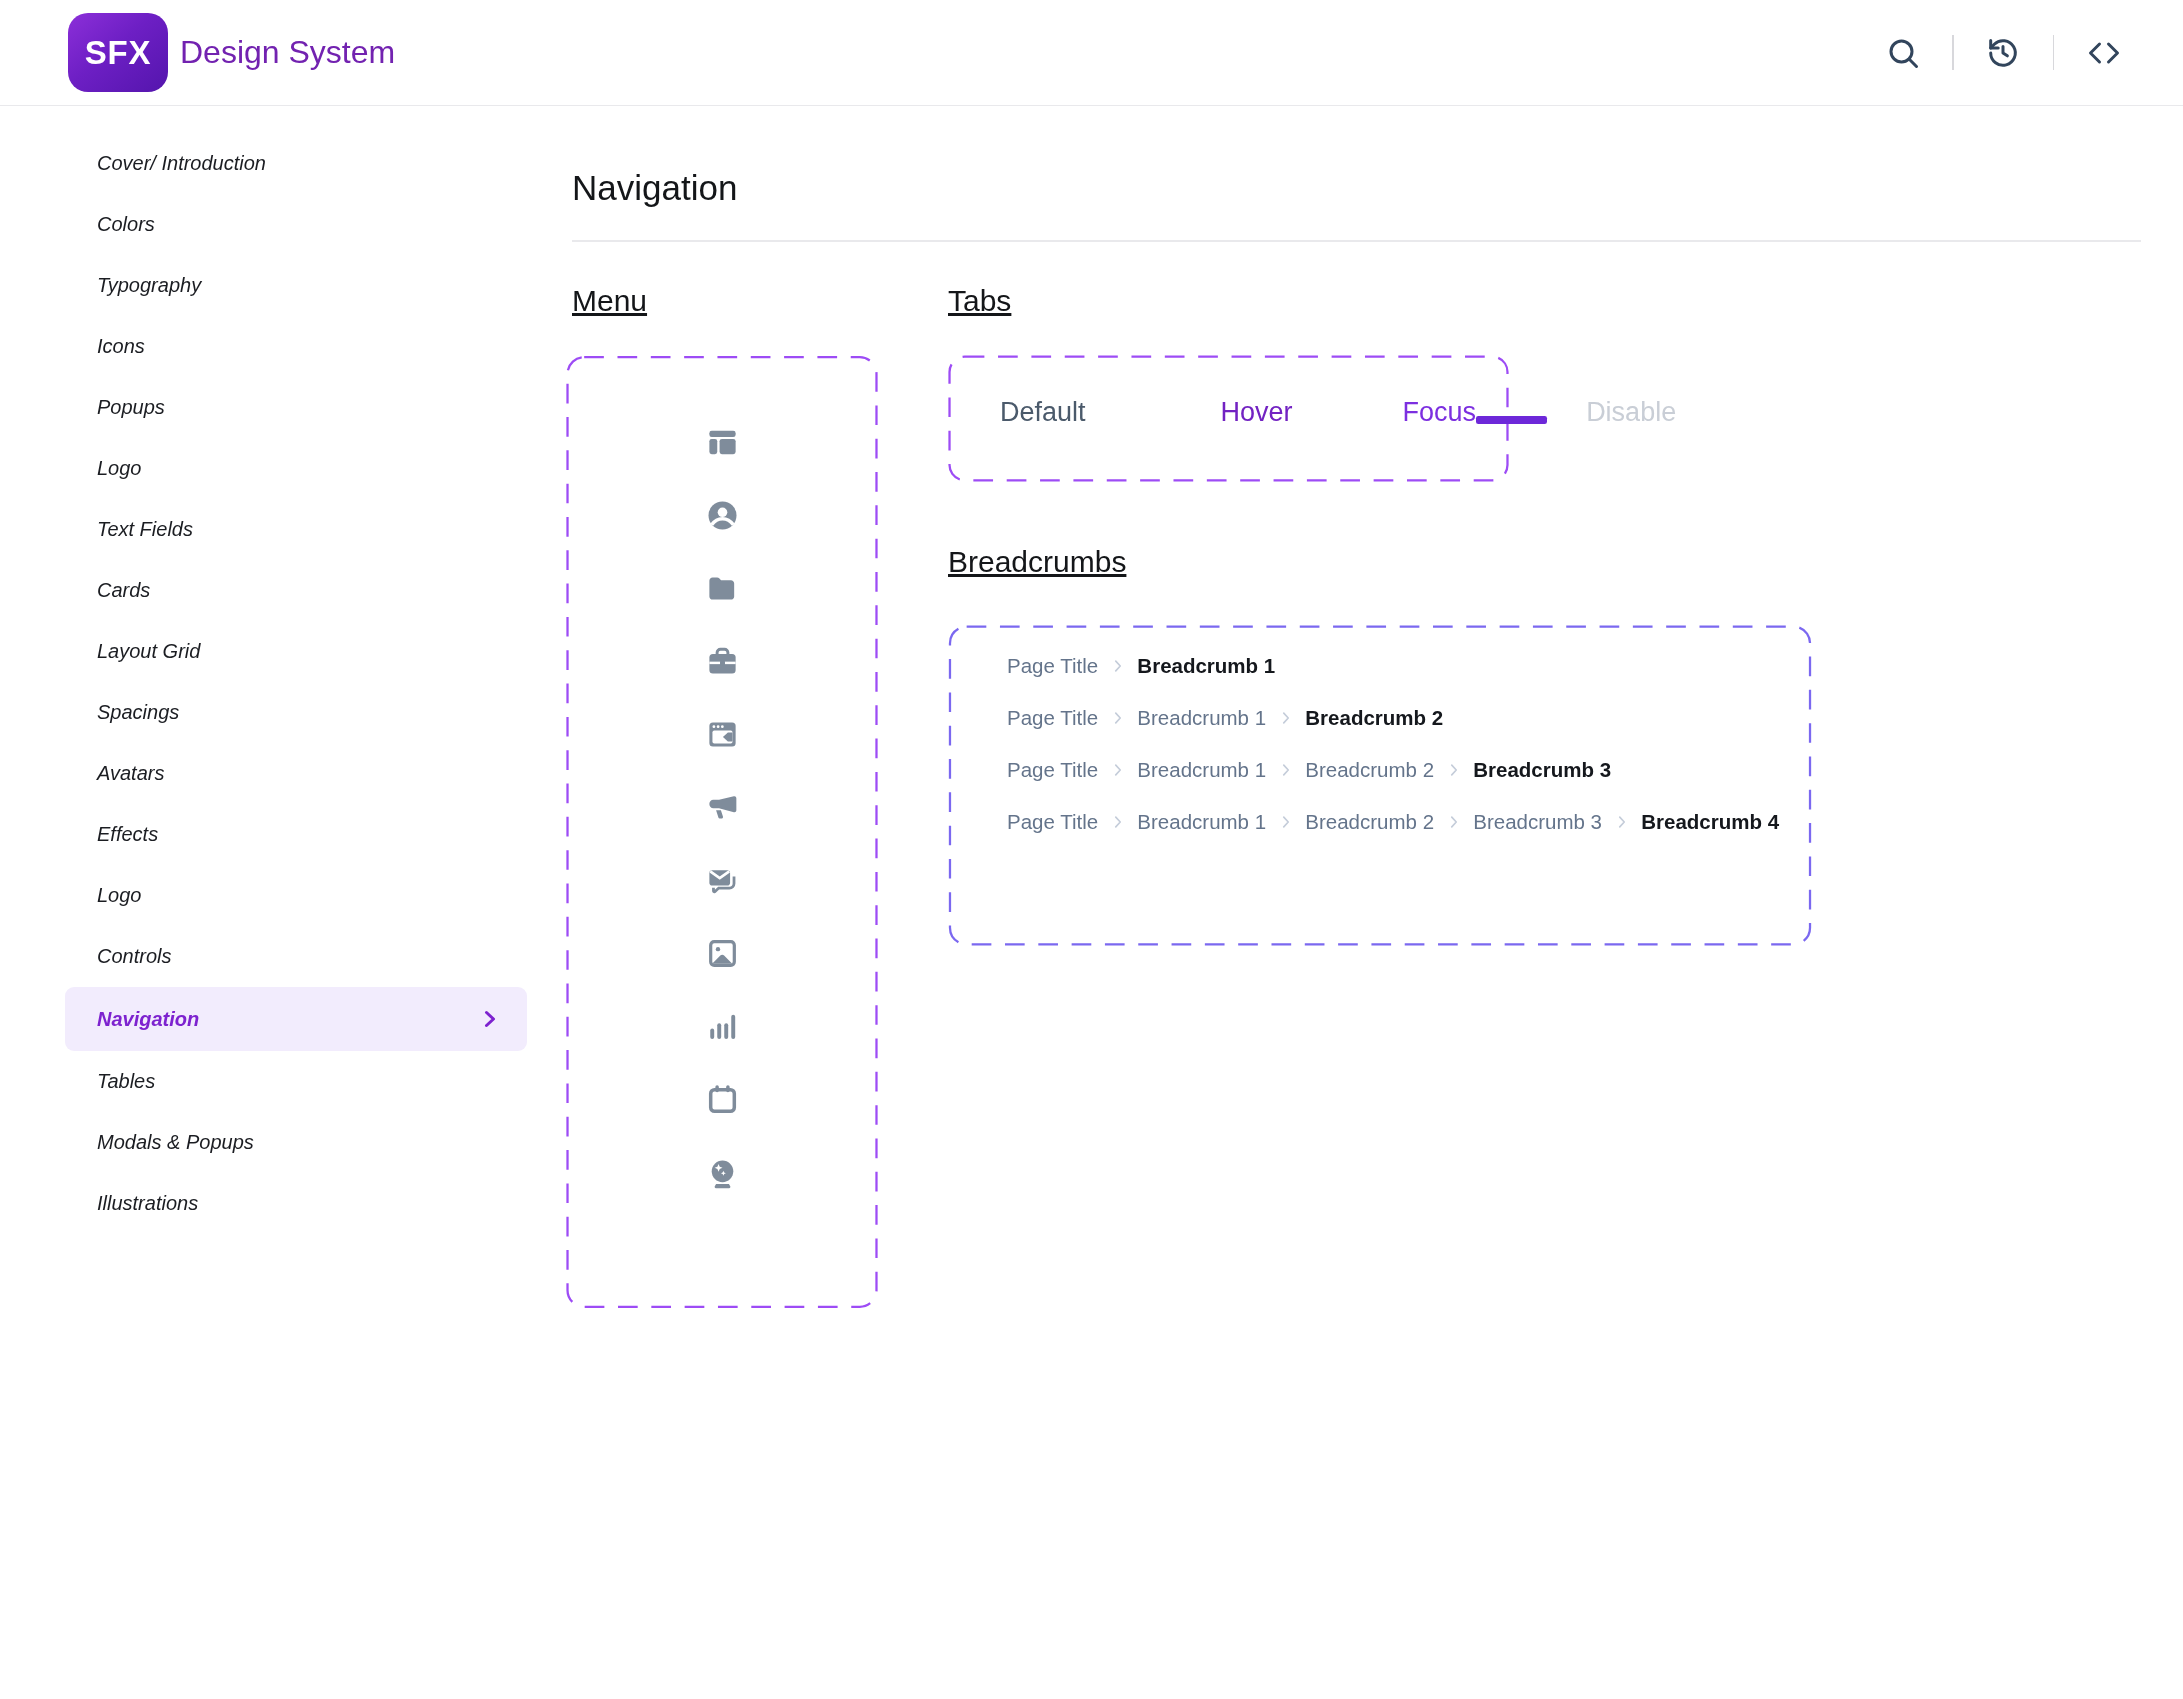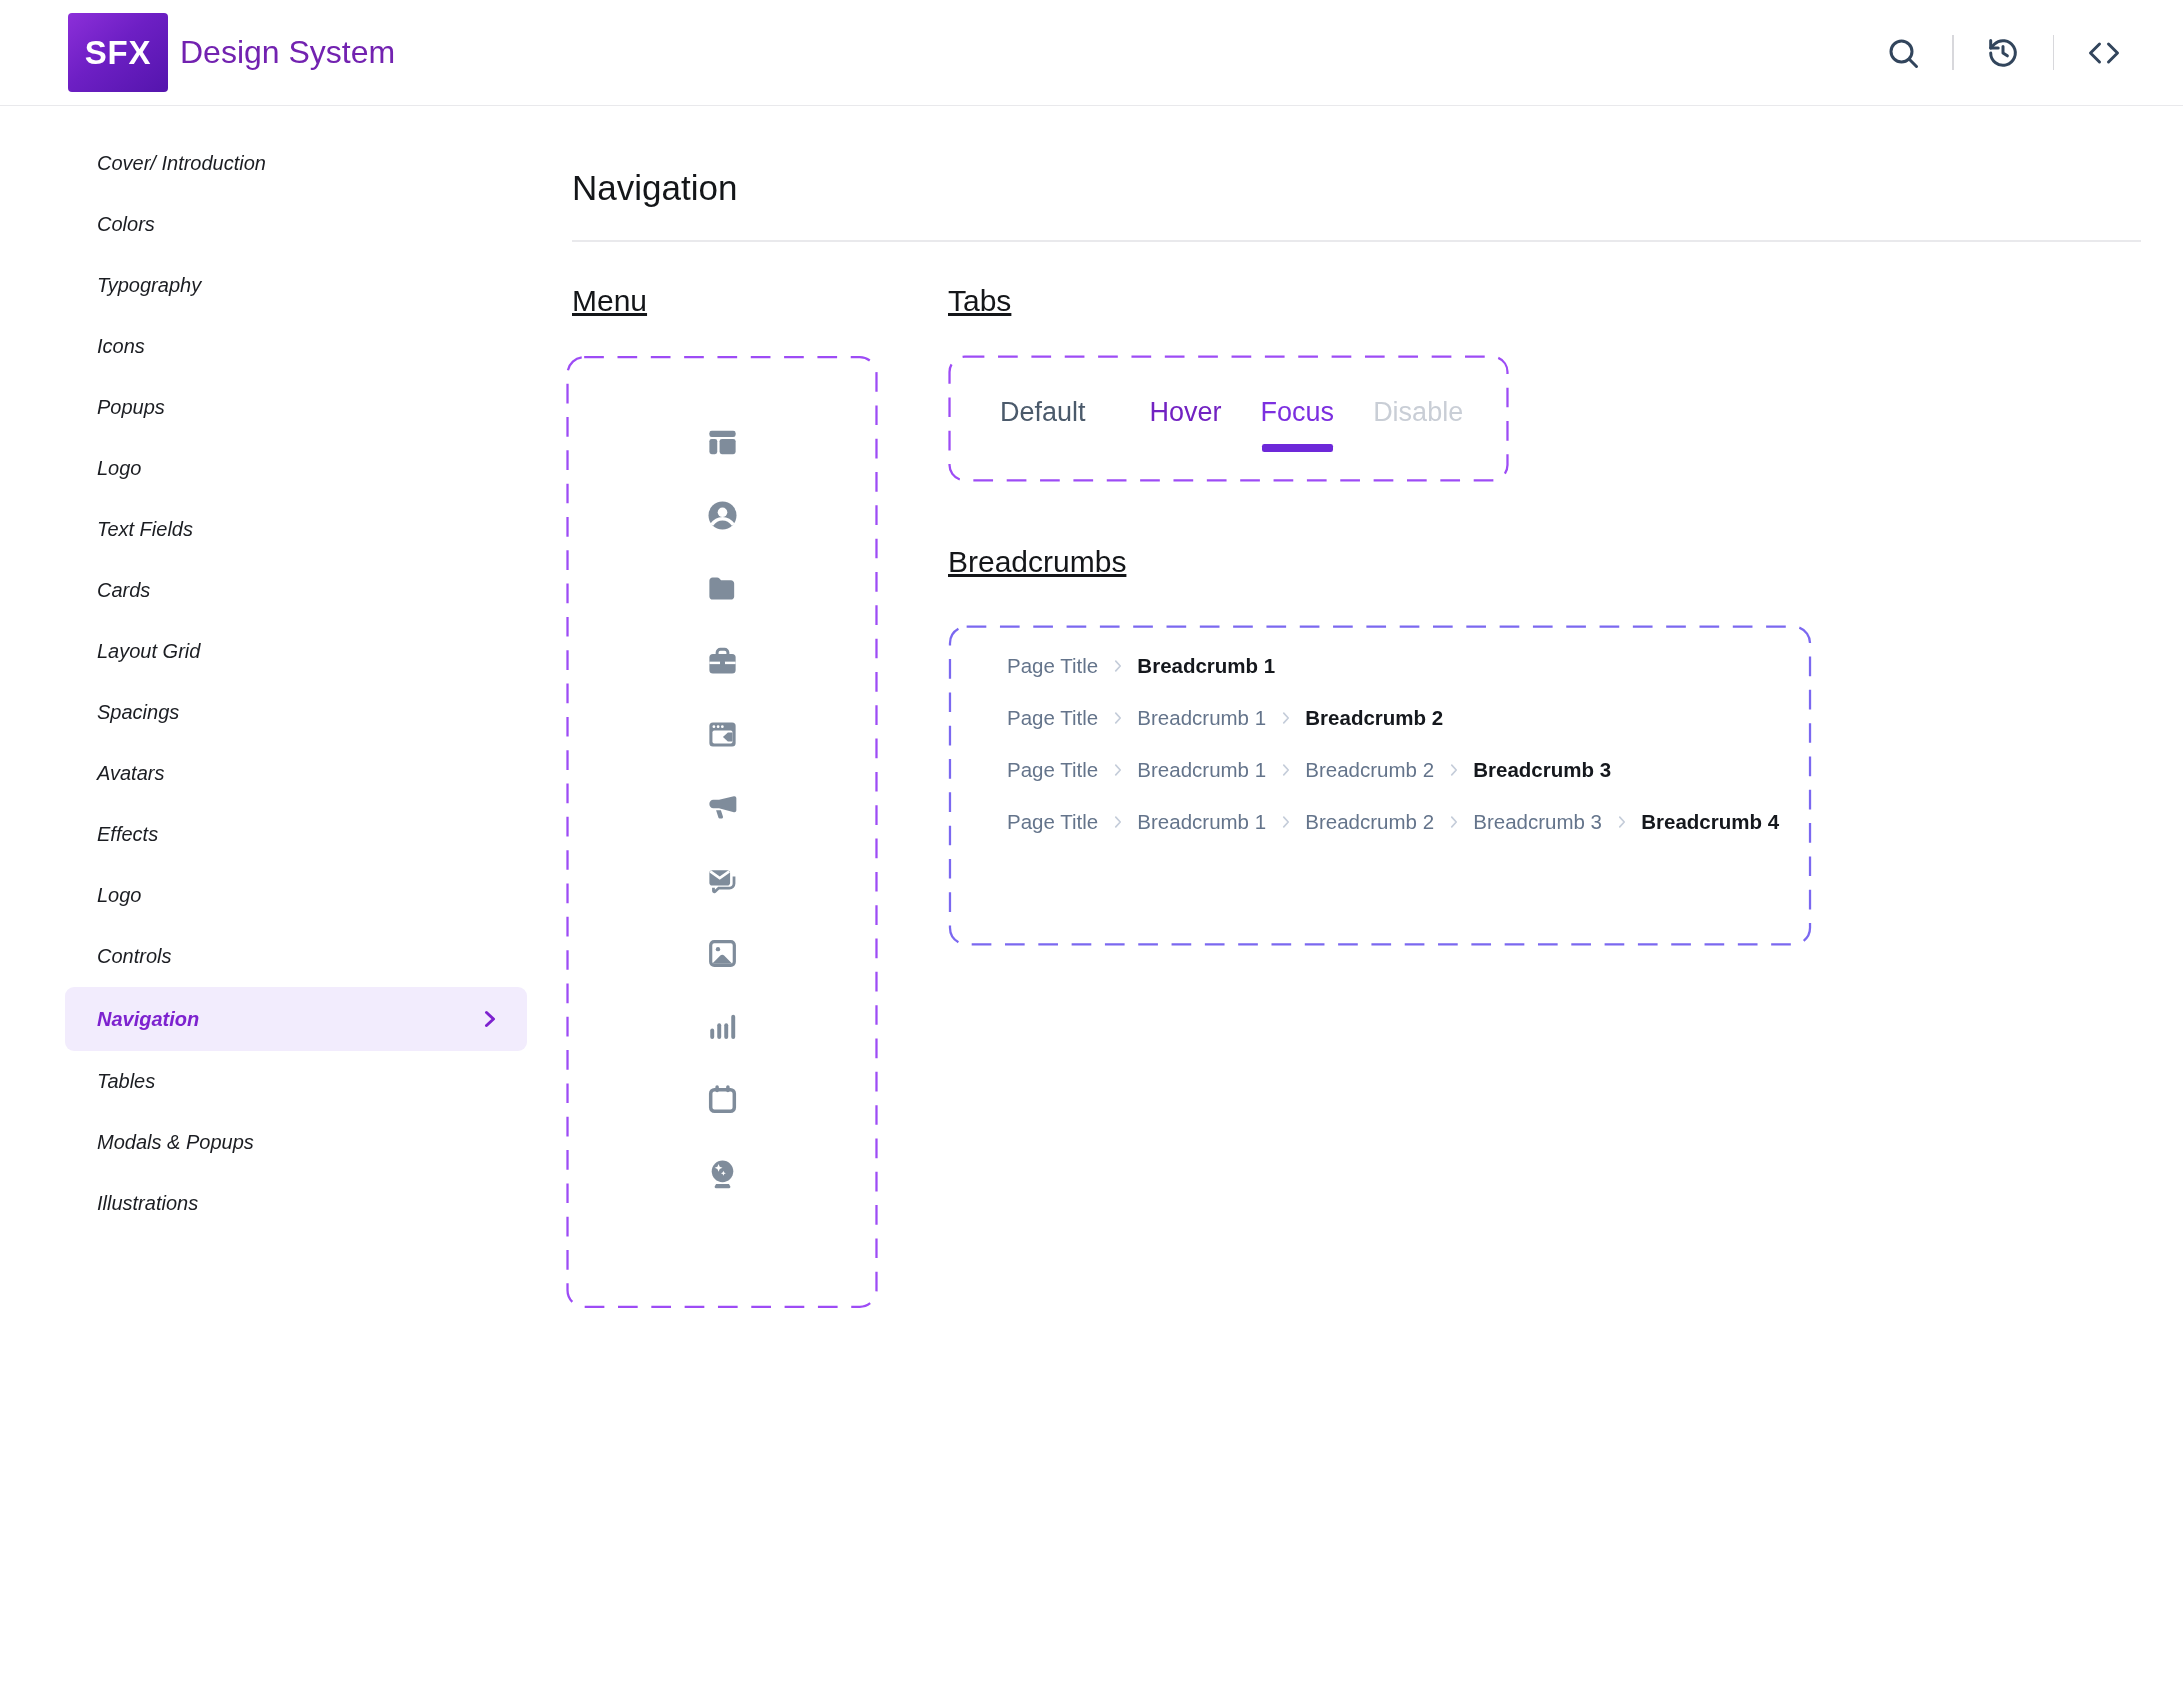--- a/index.html
+++ b/index.html
@@ -9,21 +9,21 @@
     font-family:"Liberation Sans", sans-serif; color:#1b1d22;
   }
   
   .header {
     position:absolute; left:0; top:0; width:2183px; height:106px;
     border-bottom:1.5px solid #e9e9ec;
     display:flex; align-items:center; padding:0 59px 0 68px;
     background:#fff;
   }
   .logo {
-    width:100px; height:79px; border-radius:4px;
+    width:100px; height:79px; border-radius:20px;
     background:linear-gradient(140deg,#8c2fd9 0%,#6d1fc4 45%,#5415ad 100%);
     display:flex; align-items:center; justify-content:center;
     color:#ffffff; font-size:33px; font-weight:700; letter-spacing:0.8px;
     cursor:pointer;
   }
   .brand { margin-left:12px; font-size:32px; font-weight:500; color:#7222b0; }
   .header-actions { margin-left:auto; display:flex; align-items:center; }
   .icon-btn {
     width:41px; height:41px; display:flex; align-items:center; justify-content:center;
     cursor:pointer; background:none; border:none;
@@ -62,21 +62,21 @@
     display:flex; flex-direction:column; align-items:center;
     padding-top:70px; gap:38px;
   }
   .menu-item { width:35px; height:35px; cursor:pointer; display:flex; }
   .menu-item svg { width:35px; height:35px; fill:#7f8c9b; stroke:none; }
   .menu-item svg .st { fill:none; stroke:#7f8c9b; }
   .menu-item svg .wst { fill:none; stroke:#ffffff; }
 
   #tabs-box { left:948px; top:355px; width:561px; height:127px; }
   .tabs-row { position:absolute; left:0; top:0; display:flex; padding:41px 0 0 52px; align-items:flex-start; }
-  .tab { display:flex; flex-direction:column; align-items:center; cursor:pointer; }
+  .tab { display:flex; flex-direction:row; align-items:center; cursor:pointer; }
   .tab .tab-label { font-size:27px; line-height:33px; font-weight:500; }
   .tab.state-default .tab-label { color:#4b5a6b; }
   .tab.state-hover   .tab-label { color:#7222c2; }
   .tab.state-focus   .tab-label { color:#7c2fe0; }
   .tab.state-disable .tab-label { color:#c9ced6; cursor:default; }
   .tab + .tab { margin-left:39px; }
   .tab.state-hover { margin-left:64px; }
   .tab-underline { width:71px; height:7.6px; border-radius:2.3px; margin-top:15px; background:transparent; }
   .tab.state-focus .tab-underline { background:#6d28d9; }
 

